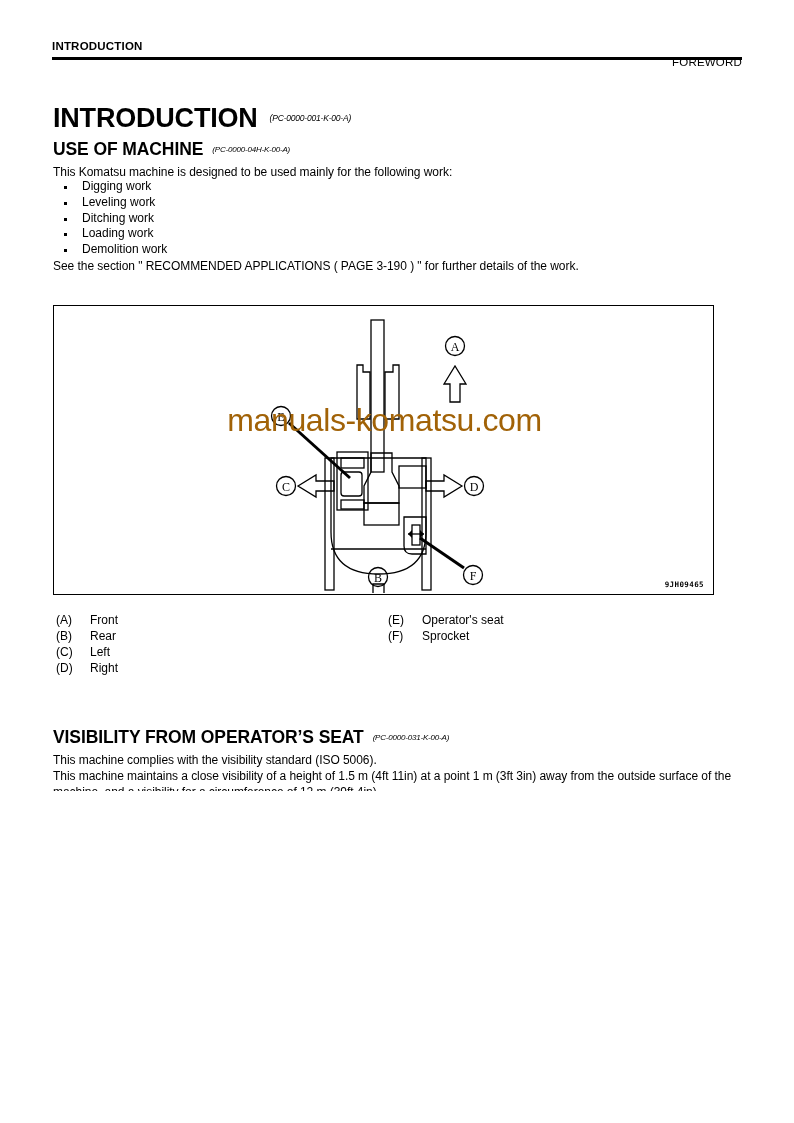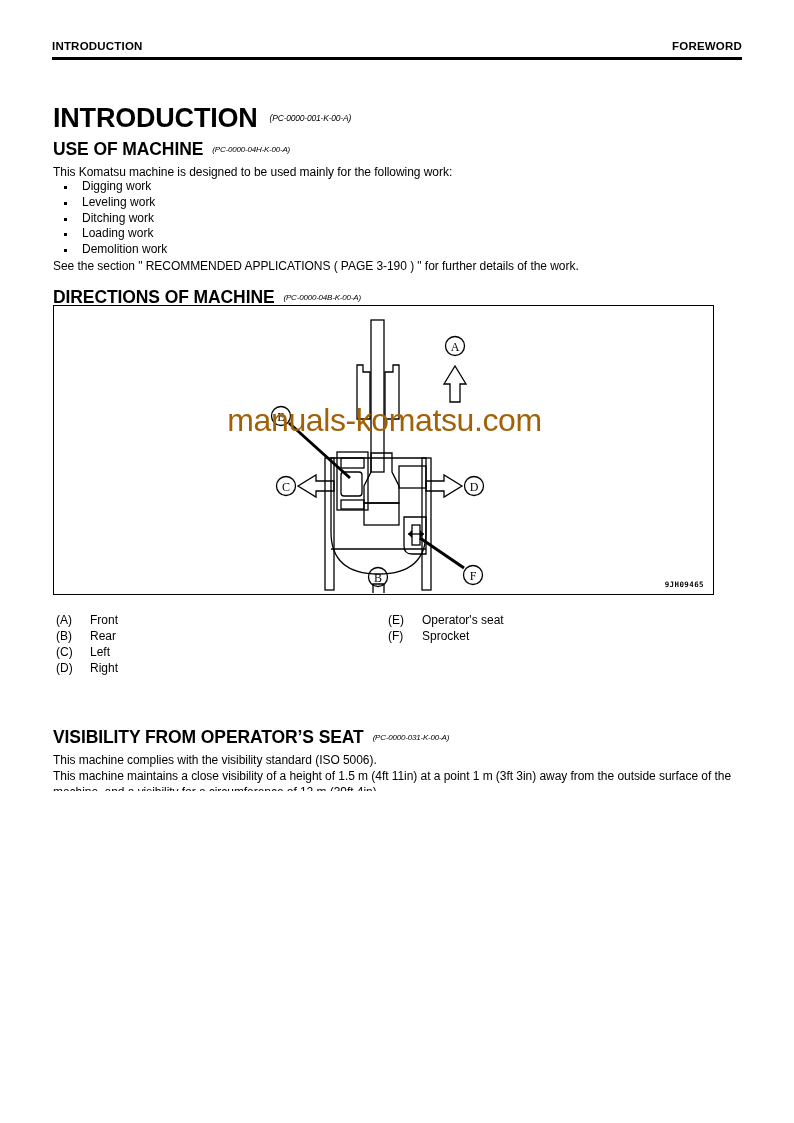--- a/index.html
+++ b/index.html
@@ -33,23 +33,23 @@
   }
   .header .hleft {
     position: absolute;
     left: 0; top: 0;
     font-size: 11.5px;
     font-weight: bold;
     letter-spacing: 0.2px;
   }
   .header .hright {
     position: absolute;
-    right: 0; top: 0;
+    right: 0; top: 16px;
     font-size: 11.5px;
-    font-weight: bold;
+    font-weight: normal;
     letter-spacing: 0.2px;
     text-align: right;
   }
   .header .hrule {
     position: absolute;
     left: 0;
     top: 17px;
     width: 690px;
     height: 3px;
     background: #000;
@@ -216,23 +216,20 @@
   <ul class="bullets">
     <li>Digging work</li>
     <li>Leveling work</li>
     <li>Ditching work</li>
     <li>Loading work</li>
     <li>Demolition work</li>
   </ul>
 
   <div class="body-text t-see">See the section " RECOMMENDED APPLICATIONS ( PAGE 3-190 ) " for further details of the work.</div>
 
-  <div class="h2 dirs">
-    <span>DIRECTIONS OF MACHINE</span><span class="code">(PC-0000-04B-K-00-A)</span>
-  </div>
 
   <div class="figure">
     <svg width="658" height="287" viewBox="0 0 658 287" xmlns="http://www.w3.org/2000/svg">
       <g fill="none" stroke="#000" stroke-width="1.3" stroke-linejoin="miter">
 
         <rect x="317" y="14" width="13" height="152"></rect>
 
         <path d="M303 66 L303 59 L309 59 L309 66 L316 66 L316 113 L303 113 Z"></path>
 
         <path d="M345 66 L345 59 L339 59 L339 66 L331 66 L331 113 L345 113 Z"></path>

